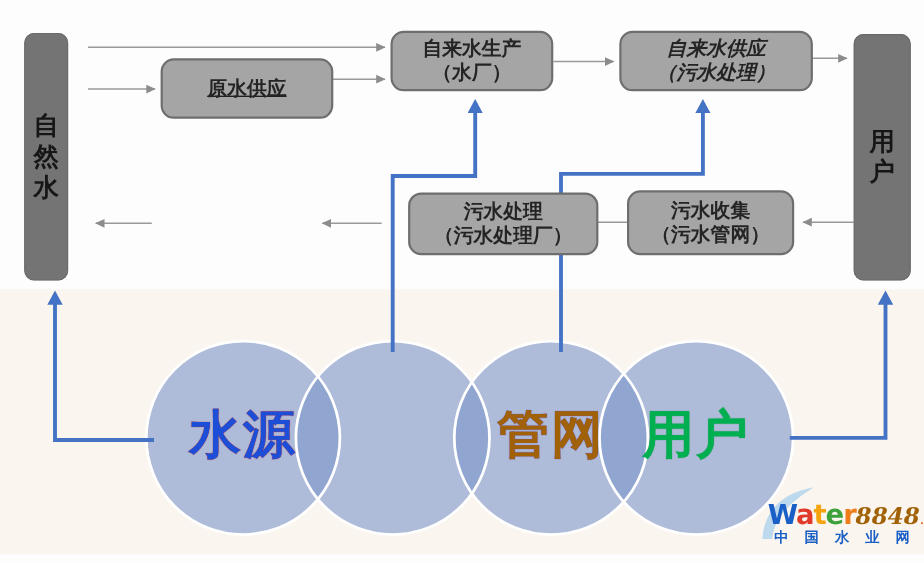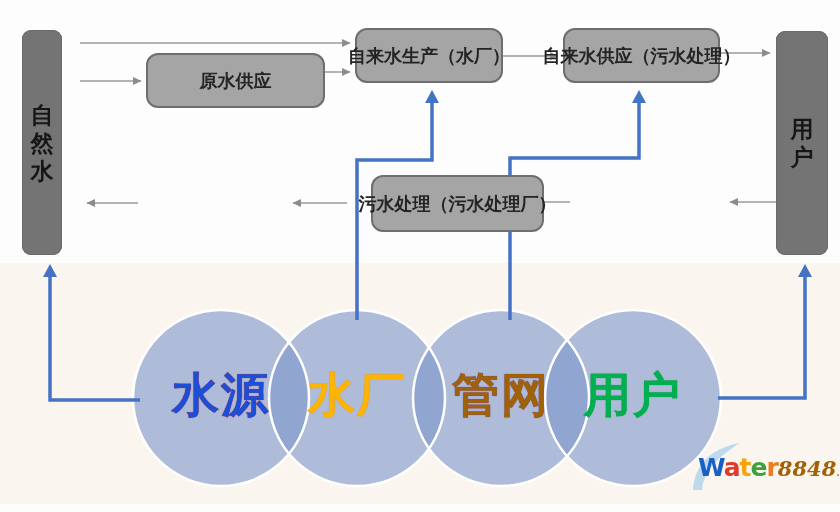--- a/index.html
+++ b/index.html
@@ -6,25 +6,25 @@
   body{font-family:"DejaVu Sans","Liberation Sans",sans-serif;}
   .stage{position:relative;width:840px;height:512px;background:#fdfdfd;overflow:hidden;}
   .bg-lower{position:absolute;left:0;top:263px;width:840px;height:241px;background:#faf5ee;z-index:0;}
   .layer-svg{position:absolute;left:0;top:0;z-index:1;}
   
   .sidebox{position:absolute;background:#747474;border-radius:9px;display:flex;align-items:center;justify-content:center;z-index:2;box-shadow:0 0 0 1px #6a6a6a inset;}
   #nw-box{left:22px;top:30px;width:40px;height:225px;}
   #us-box{left:776px;top:31px;width:52px;height:224px;}
   .vtext{width:26px;word-break:break-all;text-align:center;font-size:23px;line-height:28px;font-weight:700;color:#161616;}
   
-  .fbox{position:absolute;background:#a5a5a5;border:2px solid #6e6e6e;border-radius:12px;display:flex;flex-direction:row;align-items:center;justify-content:center;z-index:2;box-sizing:border-box;}
+  .fbox{position:absolute;background:#a5a5a5;border:2px solid #6e6e6e;border-radius:12px;display:flex;flex-direction:column;align-items:center;justify-content:center;z-index:2;box-sizing:border-box;}
   .fbox .l1,.fbox .l2{display:block;font-size:18px;line-height:22px;font-weight:700;color:#242424;white-space:nowrap;}
-  #fb0{left:146px;top:53px;width:179px;height:55px;}
+  #fb0{left:146px;top:53px;width:157px;height:55px;text-decoration:underline;}
   #fb1{left:355px;top:28px;width:148px;height:55px;}
-  #fb2{left:563px;top:28px;width:157px;height:55px;}
+  #fb2{left:563px;top:28px;width:176px;height:55px;font-style:italic;}
   #fb3{left:138px;top:174px;width:148px;height:58px;}
   #fb4{left:347px;top:175px;width:173px;height:57px;margin-left:24px;}
   #fb5{left:570px;top:173px;width:152px;height:59px;}
   
   .clabel{position:absolute;z-index:2;font-size:47px;font-weight:700;letter-spacing:2px;white-space:nowrap;transform:translate(-50%,-54%);}
   #cl0{left:221px;top:398px;color:#1d4ed8;text-shadow:0 0 1px #b00000;}
   #cl1{left:357px;top:398px;color:#ffb400;text-shadow:0 0 1px #d89000;}
   #cl2{left:501px;top:398px;color:#a16207;text-shadow:0 0 1px #5a2380;}
   #cl3{left:633px;top:398px;color:#00b050;text-shadow:0 0 1px #009040;}
   
@@ -104,24 +104,28 @@
     <span class="l2">（水厂）</span>
   </div>
   <div class="fbox" id="fb2">
     <span class="l1">自来水供应</span>
     <span class="l2">（污水处理）</span>
   </div>
   <div class="fbox" id="fb4">
     <span class="l1">污水处理</span>
     <span class="l2">（污水处理厂）</span>
   </div>
+  <div class="fbox" id="fb5">
+    <span class="l1">污水收集</span>
+    <span class="l2">（污水管网）</span>
+  </div>
 
   <div class="clabel" id="cl0">水源</div>
-  <div class="clabel" id="cl1">水厂</div>
   <div class="clabel" id="cl2">管网</div>
   <div class="clabel" id="cl3">用户</div>
 
   <div class="logo">
     <div class="logo-word">
       <span class="bl bl0">W</span><span class="bl bl1">a</span><span class="bl bl2">t</span><span class="bl bl3">e</span><span class="bl bl4">r</span><span class="bnum">8848</span><span class="btld">.com</span>
     </div>
+    <div class="tagline">中 国 水 业 网</div>
   </div>
 </div>
 
 </body></html>

